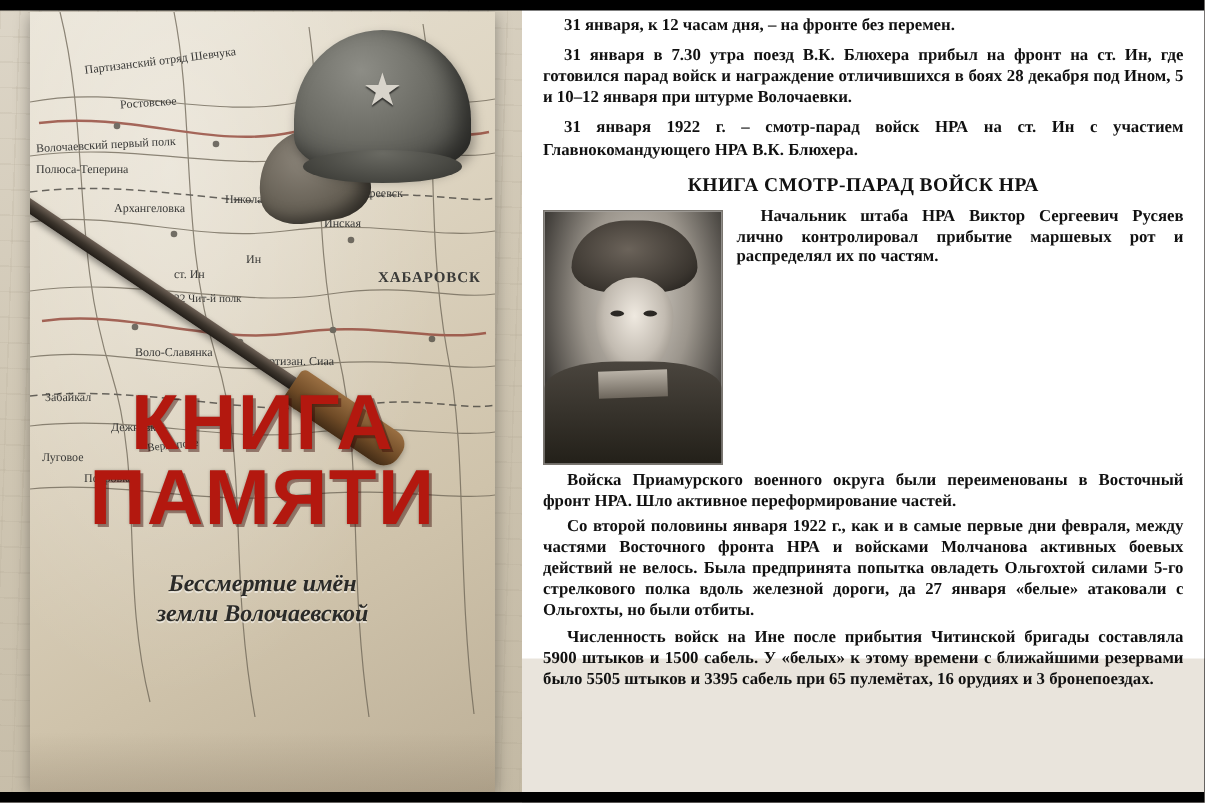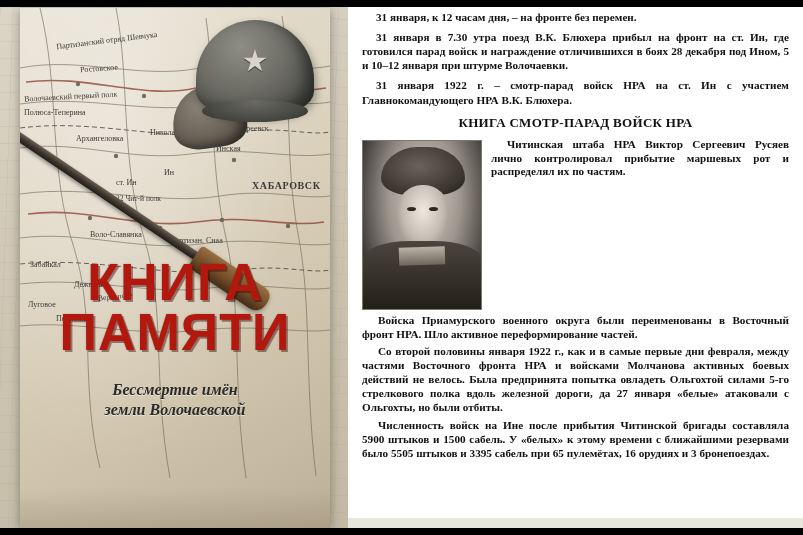--- a/index.html
+++ b/index.html
@@ -182,21 +182,21 @@
     height: 40px;
     background: linear-gradient(180deg, rgba(0,0,0,0) 0%, rgba(120,105,85,0.25) 100%);
   }
 
   
   .doc {
     position: absolute;
     left: 348px;
     top: 0;
     width: 455px;
-    height: 518px;
+    height: 439px;
     background: #ffffff;
     padding: 10px 14px 0 14px;
     box-sizing: border-box;
     color: #111;
   }
   .doc-lead p {
     margin: 0 0 6px 0;
     font-size: 11.2px;
     line-height: 1.26;
     text-align: justify;
@@ -392,21 +392,21 @@
     <div class="portrait">
       <div class="hat"></div>
       <div class="face"></div>
       <div class="eye-l"></div>
       <div class="eye-r"></div>
       <div class="coat"></div>
       <div class="collar"></div>
     </div>
 
     <div class="doc-body">
-      <p>Читинская штаба НРА Виктор Сергеевич Русяев лично контролировал прибытие маршевых рот и распределял их по частям.</p>
+      <p>Начальник штаба НРА Виктор Сергеевич Русяев лично контролировал прибытие маршевых рот и распределял их по частям.</p>
       <div class="clear"></div>
       <p>Войска Приамурского военного округа были переименованы в Восточный фронт НРА. Шло активное переформирование частей.</p>
       <p>Со второй половины января 1922 г., как и в самые первые дни февраля, между частями Восточного фронта НРА и войсками Молчанова активных боевых действий не велось. Была предпринята попытка овладеть Ольгохтой силами 5-го стрелкового полка вдоль железной дороги, да 27 января «белые» атаковали с Ольгохты, но были отбиты.</p>
       <p>Численность войск на Ине после прибытия Читинской бригады составляла 5900 штыков и 1500 сабель. У «белых» к этому времени с ближайшими резервами было 5505 штыков и 3395 сабель при 65 пулемётах, 16 орудиях и 3 бронепоездах.</p>
     </div>
   </div>
 
   <div class="edge-top"></div>
   <div class="edge-bottom"></div>
 </div>

